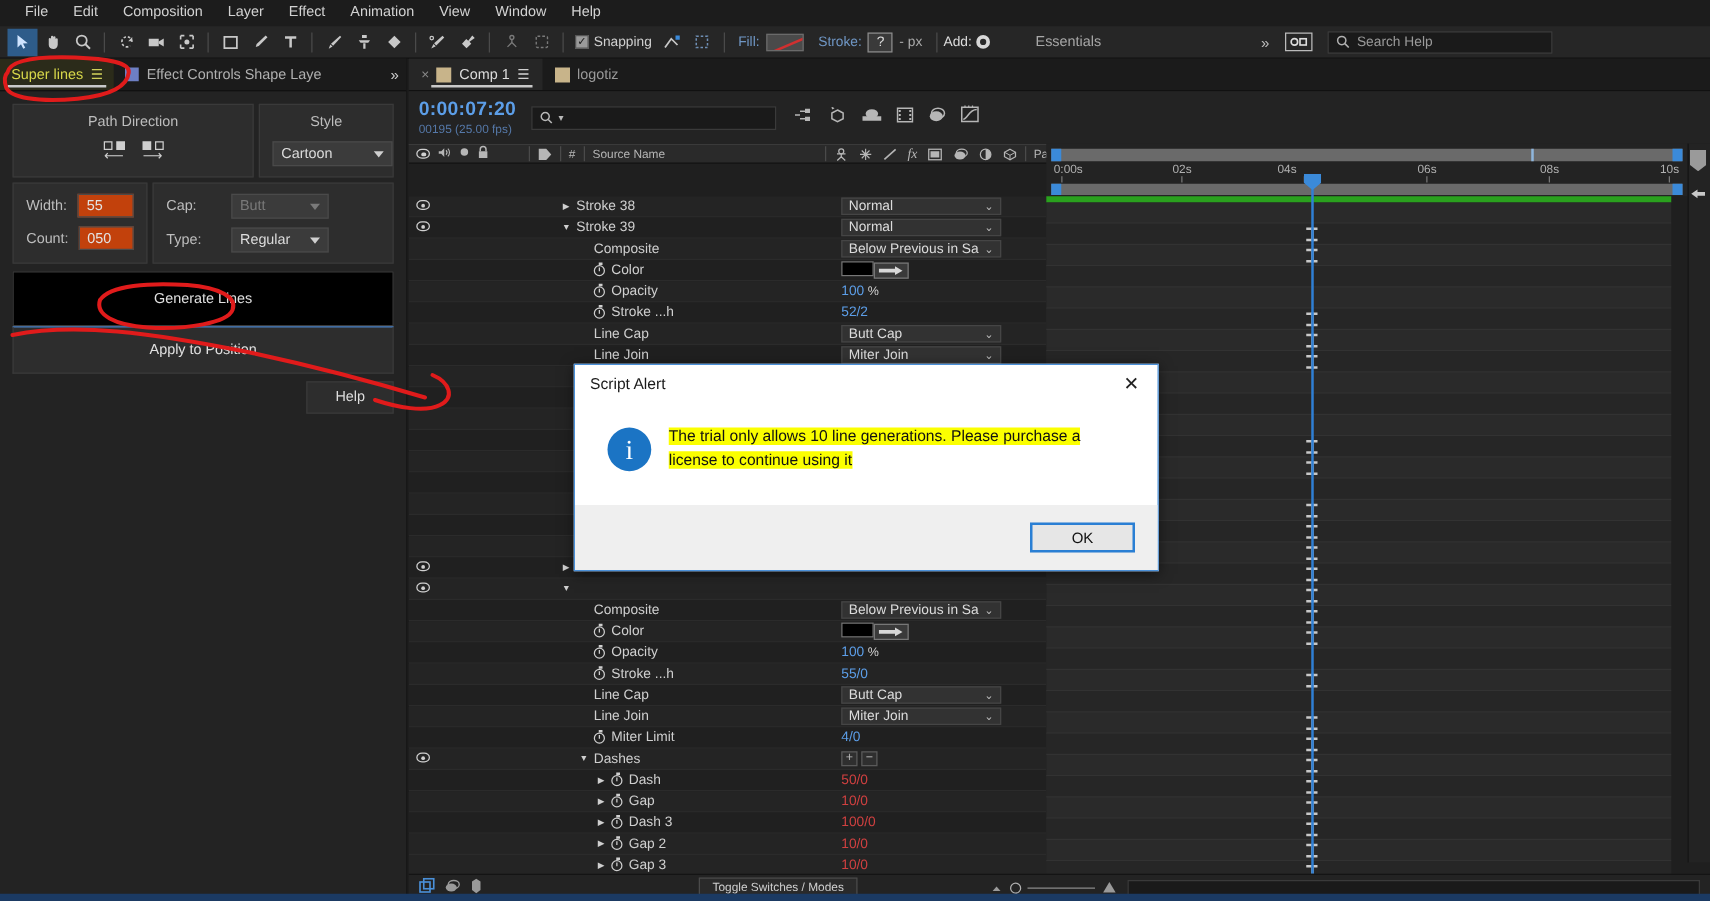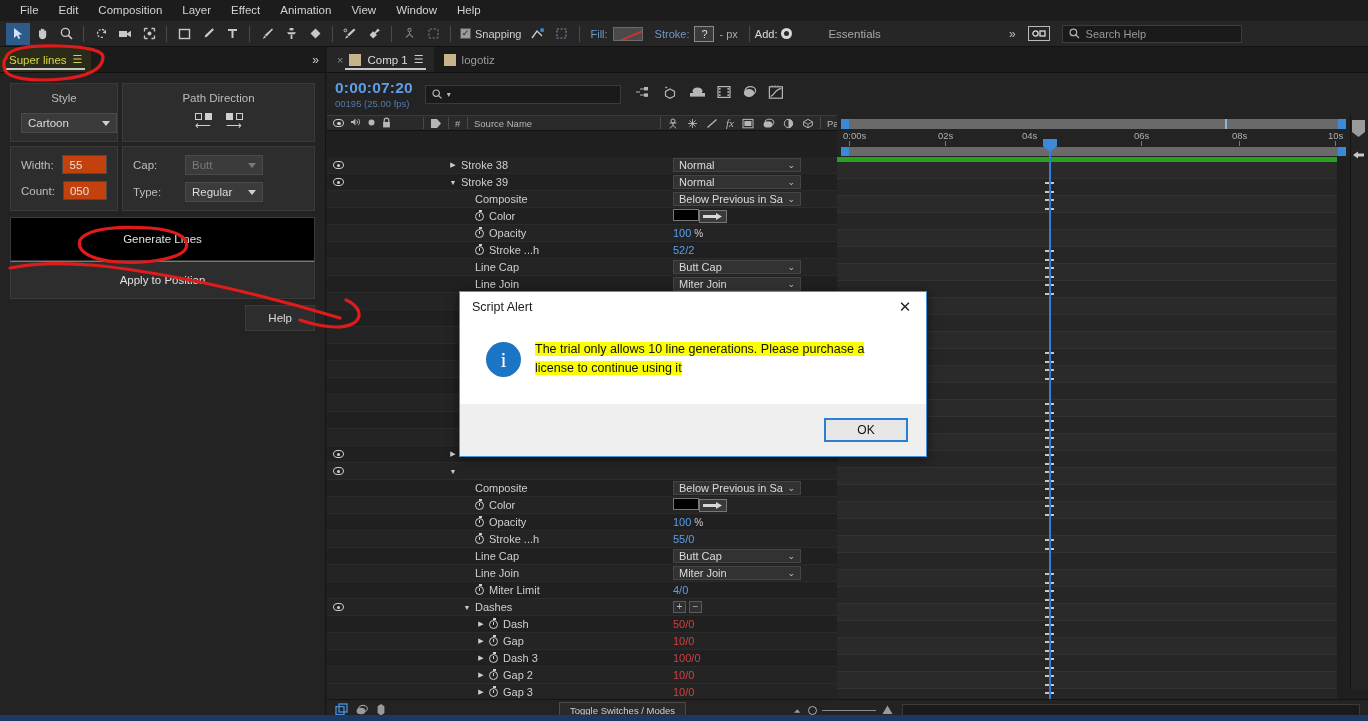--- a/index.html
+++ b/index.html
@@ -416,49 +416,53 @@
       <span>Search Help</span>
     </div>
   </div>
 
   <div class="leftpanel">
     <div class="lp-tabs">
       <div class="lp-tab active">
         <span>Super lines</span>
         <span class="hamb">☰</span>
       </div>
+      <div class="lp-tab">
+        <span class="tab-sq"></span>
+        <span>Effect Controls Shape Laye</span>
+      </div>
       <div class="lp-expand">»</div>
     </div>
 
     <div class="lp-body">
       <div class="row2">
-        <div class="cell" style="width:108px">
-          <div class="title">Style</div>
-          <div class="ddown">
-            <span>Cartoon</span>
-            <span class="caret"></span>
-          </div>
-        </div>
         <div class="cell" style="flex:1">
           <div class="title">Path Direction</div>
           <div class="pdicons">
             <div class="pdbtn">
               <span class="pdsq">
                   <span class="sq-o"></span>
                   <span class="sq-f"></span>
                 </span>
               <span class="arw">⟵</span>
             </div>
             <div class="pdbtn">
               <span class="pdsq">
                   <span class="sq-f"></span>
                   <span class="sq-o"></span>
                 </span>
               <span class="arw">⟶</span>
             </div>
+          </div>
+        </div>
+        <div class="cell" style="width:108px">
+          <div class="title">Style</div>
+          <div class="ddown">
+            <span>Cartoon</span>
+            <span class="caret"></span>
           </div>
         </div>
       </div>
 
       <div class="row2" style="margin-top:4px">
         <div class="cell" style="width:108px">
           <div class="fieldrow">
             <span class="flabel">Width:</span>
             <span class="fbox">55</span>
           </div>

